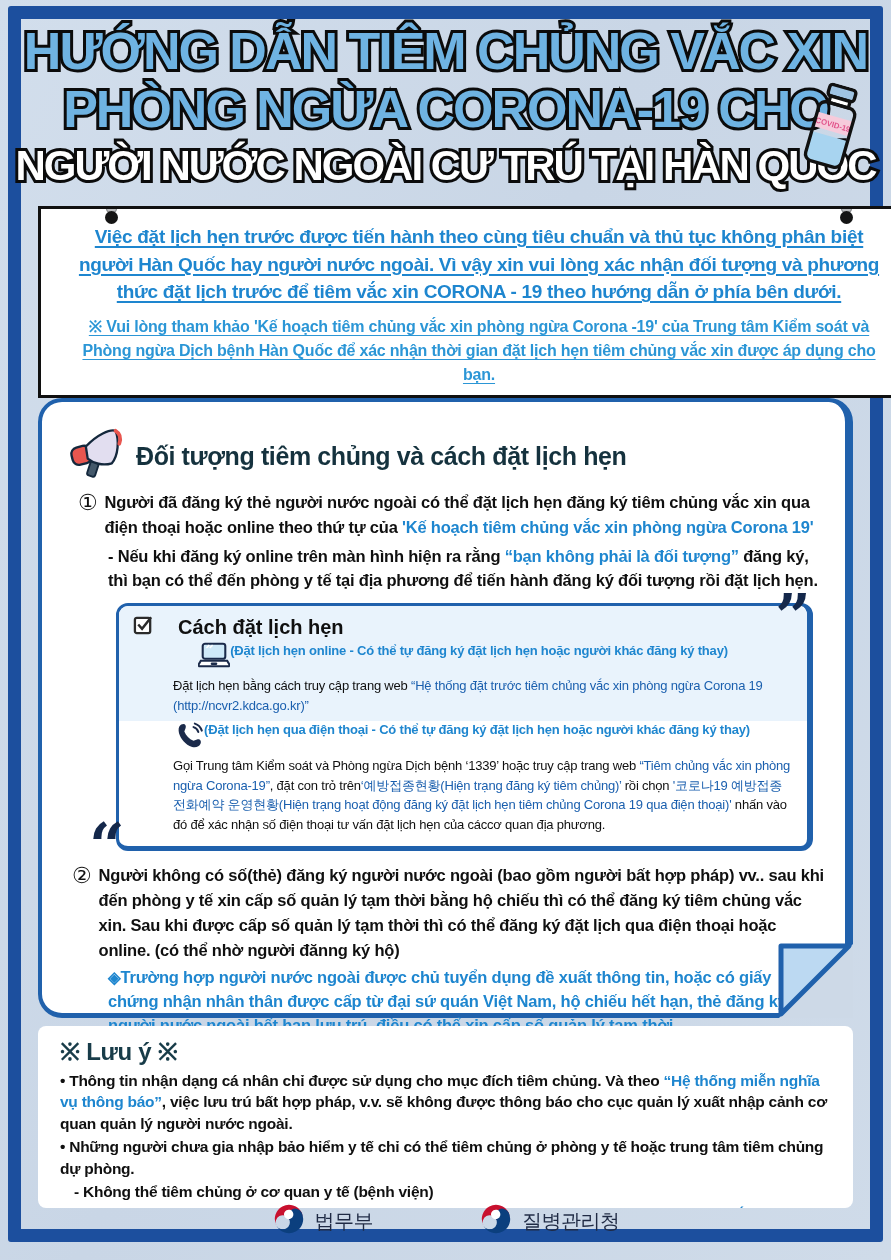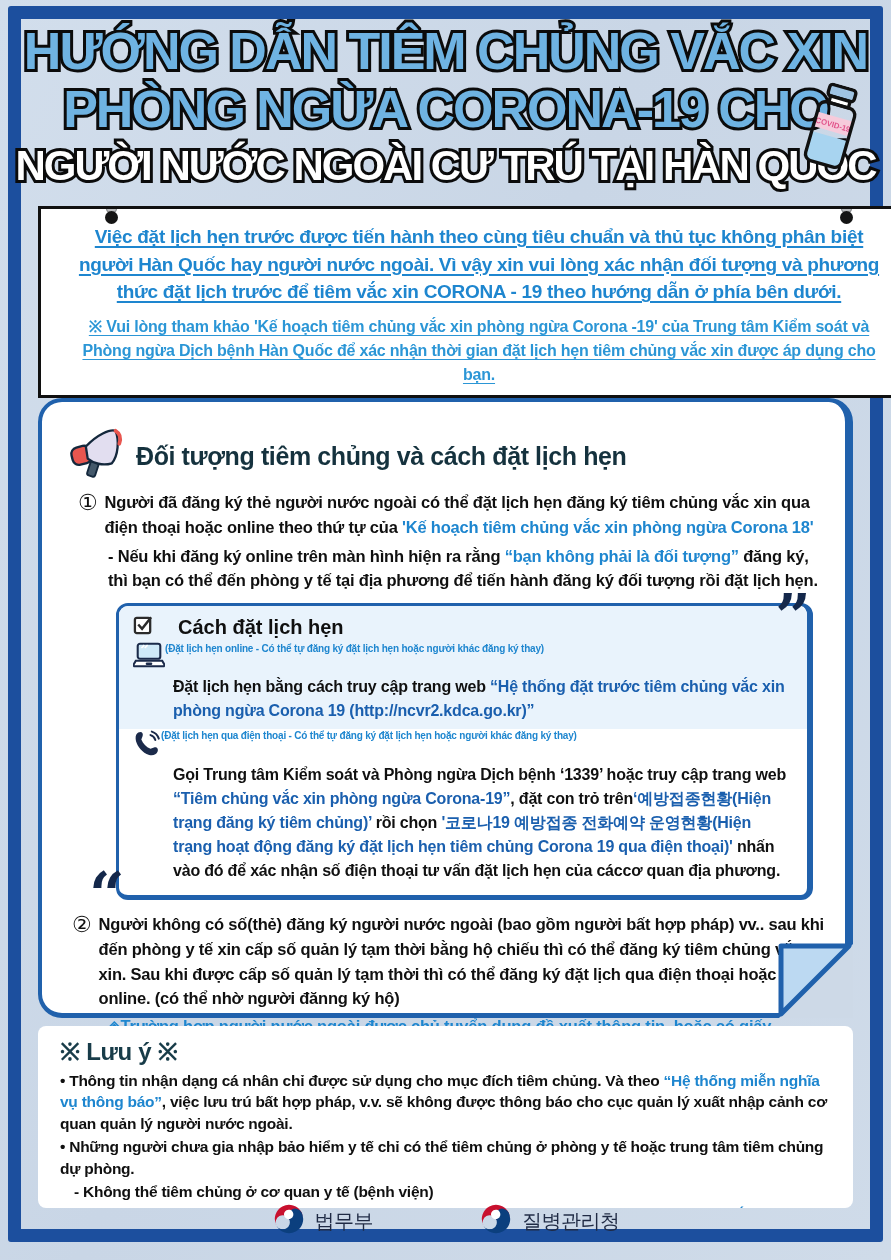--- a/index.html
+++ b/index.html
@@ -36,22 +36,22 @@
   .item{display:flex;gap:7px;margin:4px 4px 4px 14px;font-size:16.5px;line-height:1.5;font-weight:bold;color:#101010;letter-spacing:-.2px;}
   .num{font-size:22px;line-height:1.15;font-weight:400;flex:0 0 auto;}
   .dash{margin:2px 10px 6px 44px;font-size:16.5px;line-height:1.5;font-weight:bold;color:#101010;letter-spacing:-.2px;}
   .t-blue{color:#1e86cf;} .t-dblue{color:#1a5fae;}
   
   .qbox{position:relative;margin:10px 16px 12px 52px;border:3px solid #2061ac;border-right-width:6px;border-bottom-width:5px;
         border-radius:12px;background:#fff;overflow:visible;}
   .qb-head{background:#e9f3fc;border-radius:9px 9px 0 0;padding:8px 14px 2px;}
   .qb-body{padding:0 14px 8px;}
   .qtitle{display:flex;align-items:center;gap:24px;font-size:20px;font-weight:bold;color:#101010;margin-bottom:2px;}
-  .qlabel{display:flex;align-items:flex-start;gap:0;color:#1e86cf;font-weight:bold;font-size:10px;line-height:1.4;letter-spacing:-.2px;}
-  .qtext{margin:2px 0 4px 40px;font-size:16px;line-height:1.5;font-weight:bold;color:#101010;letter-spacing:-.2px;}
+  .qlabel{display:flex;align-items:flex-start;gap:0;color:#1e86cf;font-weight:bold;font-size:13px;line-height:1.4;letter-spacing:-.2px;justify-content:center;}
+  .qtext{margin:2px 0 4px 40px;font-size:13px;line-height:1.5;font-weight:normal;color:#101010;letter-spacing:-.2px;}
   .qmark{position:absolute;font-family:"DejaVu Serif",serif;font-weight:bold;color:#14284b;line-height:.6;}
   .qmark.close{right:-4px;top:-8px;font-size:62px;}
   .qmark.open{left:-30px;bottom:-18px;font-size:62px;}
   .diamond{margin:2px 10px 4px 44px;font-size:16.5px;line-height:1.45;font-weight:bold;color:#1e86cf;letter-spacing:-.2px;}
   
   .notes{position:absolute;left:38px;top:1026px;width:815px;height:182px;background:#fff;border-radius:8px;
          box-sizing:border-box;padding:8px 18px 6px 22px;overflow:hidden;}
   .notes h3{margin:0 0 3px;font-size:24px;color:#183c49;letter-spacing:-.3px;}
   .nb{font-size:15.5px;line-height:1.38;font-weight:bold;color:#101010;letter-spacing:-.25px;margin:2px 0;}
   .nb .bullet{margin-right:4px;}
@@ -109,21 +109,21 @@
         <rect x="3" y="20" width="21" height="19" rx="7" fill="#e8564f" stroke="#14283c" stroke-width="2.5" transform="rotate(-14 13 30)"></rect>
         <path d="M18 20 C30 7 44 1 50 3 C54 13 53 30 46 38 C36 41 26 38 20 33 Z" fill="#e2def0" stroke="#14283c" stroke-width="2.5" stroke-linejoin="round"></path>
         <path d="M50 3 C55 6 56 11 54 17" stroke="#e8564f" stroke-width="4" fill="none" stroke-linecap="round"></path>
       </svg>
     </span>
     <h2>Đối tượng tiêm chủng và cách đặt lịch hẹn</h2>
   </div>
 
   <div class="item">
     <span class="num">①</span>
-    <span><span>Người đã đăng ký thẻ người nước ngoài có thể đặt lịch hẹn đăng ký tiêm chủng vắc xin qua điện thoại hoặc online theo thứ tự của </span><span class="t-blue">'Kế hoạch tiêm chủng vắc xin phòng ngừa Corona 18'</span></span>
+    <span><span>Người đã đăng ký thẻ người nước ngoài có thể đặt lịch hẹn đăng ký tiêm chủng vắc xin qua điện thoại hoặc online theo thứ tự của </span><span class="t-blue">'Kế hoạch tiêm chủng vắc xin phòng ngừa Corona 19'</span></span>
   </div>
 
   <div class="dash">
     <span>- Nếu khi đăng ký online trên màn hình hiện ra rằng </span><span class="t-blue">“bạn không phải là đối tượng”</span><span> đăng ký, thì bạn có thể đến phòng y tế tại địa phương để tiến hành đăng ký đối tượng rồi đặt lịch hẹn.</span>
   </div>
 
   <div class="qbox">
     <span class="qmark close">”</span>
     <span class="qmark open">“</span>
     <div class="qb-head">

